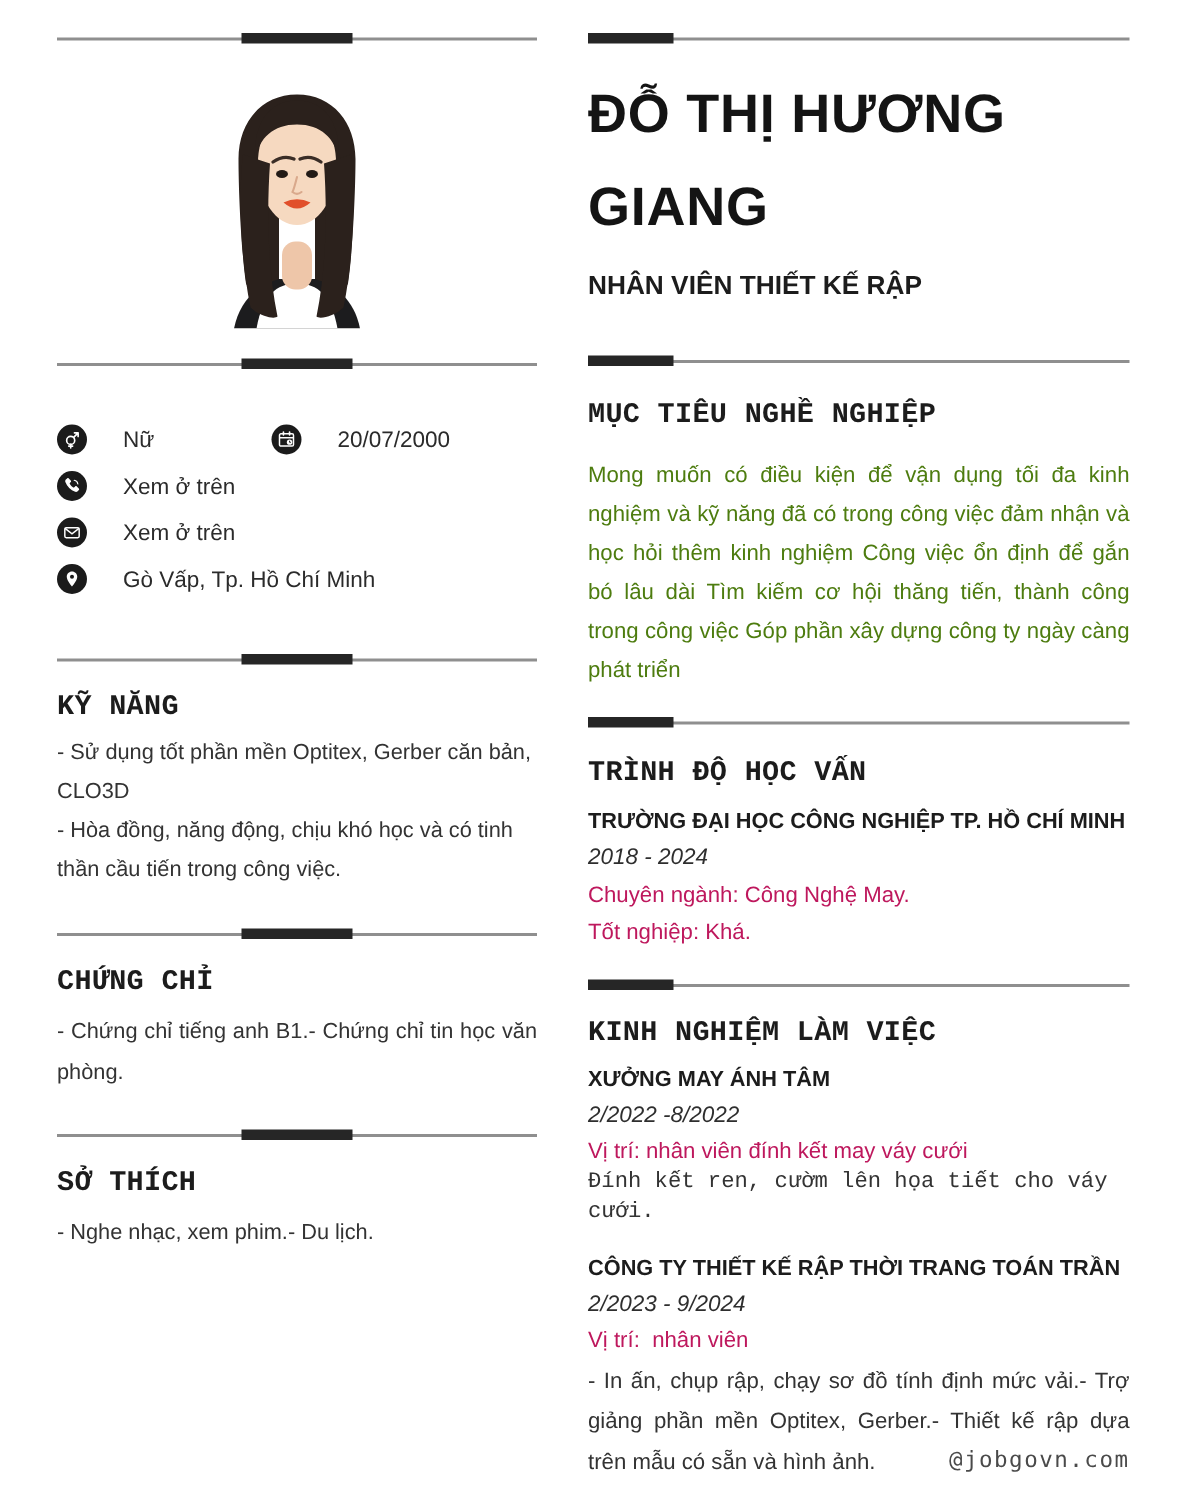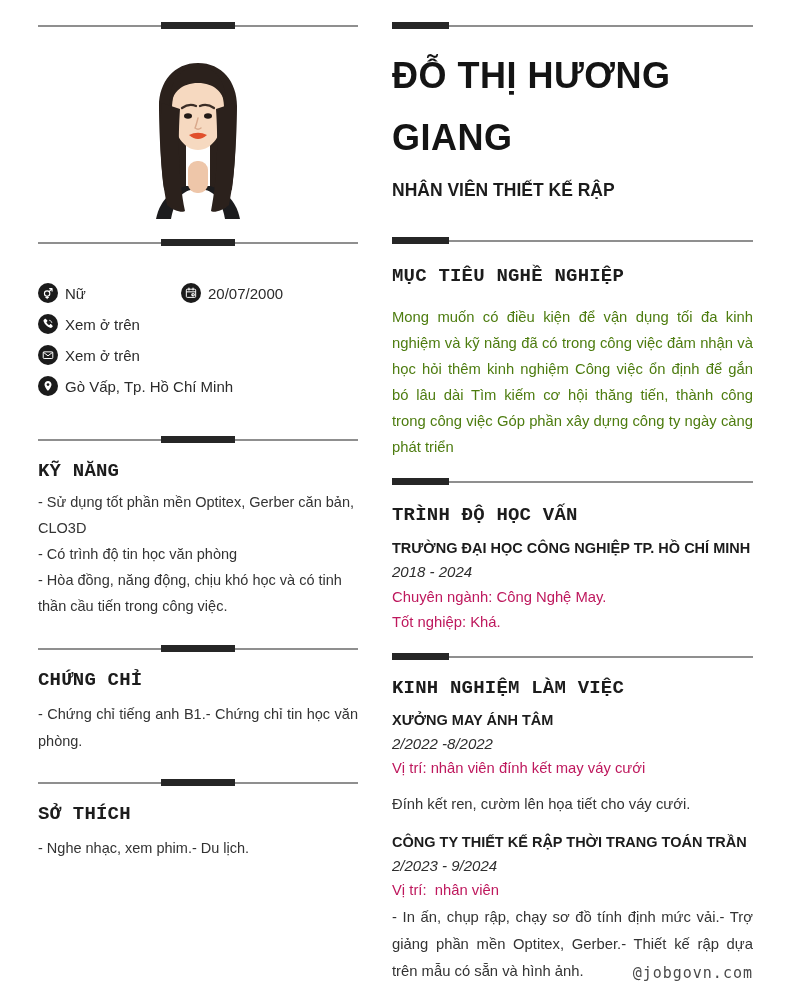--- a/index.html
+++ b/index.html
@@ -18,21 +18,21 @@
   .hr-r::before { content:""; position:absolute; left:0; right:0; top:2.5px; height:2px; background:#8f8f8f; }
   .hr-r::after  { content:""; position:absolute; left:0; top:0; width:57px; height:7px; background:#262626; }
 
   
   .photo-wrap { margin-top:28px; height:162px; display:flex; justify-content:center; }
   .hr-after-photo { margin-top:20px; }
 
   
   .contact { margin-top:37px; }
   .c-grid { display:grid; grid-template-columns:143px 1fr; }
-  .c-row { display:flex; align-items:center; gap:7px; margin-bottom:11px; min-height:20px; }
+  .c-row { display:flex; align-items:center; gap:24px; margin-bottom:11px; min-height:20px; }
   .cicon { flex:0 0 20px; width:20px; height:20px; border-radius:50%; background:#1b1b1b;
            display:flex; align-items:center; justify-content:center; }
   .cicon svg { width:14px; height:14px; display:block; }
   .c-text { font-size:15px; color:#2b2b2b; }
 
   h1 { margin-top:16px; font-size:36px; line-height:62px; font-weight:bold; color:#141414; letter-spacing:.5px; }
   .job-title { margin-top:10px; font-size:17.5px; line-height:22px; font-weight:bold; color:#1c1c1c; }
 
   h2 { font-size:19px; line-height:24px; font-weight:bold; color:#1c1c1c; letter-spacing:.2px;font-family:Liberation Mono, monospace; }
   .col-left  h2 { margin-top:16px; }
@@ -55,21 +55,21 @@
   .hr-exp   { margin-top:21px; }
 
   .org    { font-size:14.5px; line-height:20px; font-weight:bold; color:#1c1c1c; }
   .org-edu  { margin-top:11px; }
   .org-job1 { margin-top:10px; }
   .org-job2 { margin-top:18px; }
   .period { font-size:15px; line-height:20px; font-style:italic; color:#2e2e2e; margin-top:4px; }
   .line   { font-size:14.8px; line-height:20px; color:#be185d; white-space:pre-wrap; }
   .line-m5 { margin-top:5px; }
   .line-m4 { margin-top:4px; }
-  .detail1 { margin-top:16px;  font-size:14.8px; line-height:20px; color:#333; }
+  .detail1 { margin-top:0;  font-size:14.8px; line-height:20px; color:#333;font-family:Liberation Mono, monospace; }
   .detail2 { margin-top:4px;  font-size:14.8px; line-height:27px; color:#333; text-align:justify; }
 
   .watermark { position:absolute; right:37px; top:964px; font-family:"DejaVu Sans Mono",monospace;
                font-size:15px; color:#4a4a4a; letter-spacing:1px; }
 </style>
 </head>
 <body>
 
 <div class="page">
 
@@ -159,21 +159,20 @@
         </span>
         <span class="c-text">Gò Vấp, Tp. Hồ Chí Minh</span>
       </div>
     </div>
 
     <div class="hr-l hr-contact"></div>
 
     <h2>KỸ NĂNG</h2>
     <div class="skills-list">
       <div class="body-text">- Sử dụng tốt phần mền Optitex, Gerber căn bản, CLO3D</div>
-      <div class="body-text">- Có trình độ tin học văn phòng</div>
       <div class="body-text">- Hòa đồng, năng động, chịu khó học và có tinh thần cầu tiến trong công việc.</div>
     </div>
 
     <div class="hr-l hr-cert"></div>
 
     <h2>CHỨNG CHỈ</h2>
     <div class="body-text cert-text just">- Chứng chỉ tiếng anh B1.- Chứng chỉ tin học văn phòng.</div>
 
     <div class="hr-l hr-hobby"></div>
 

